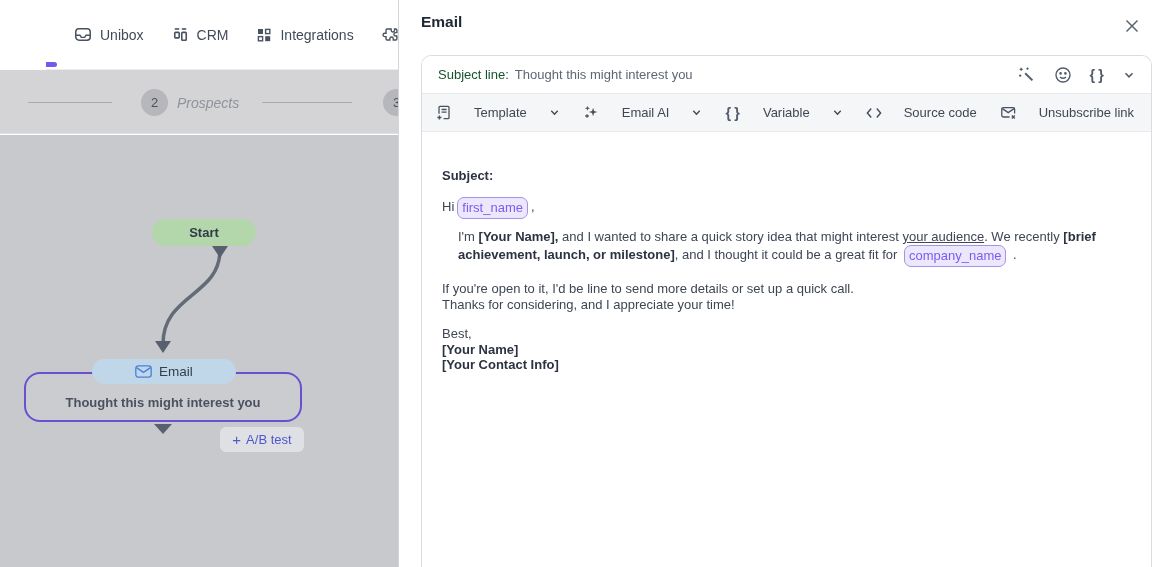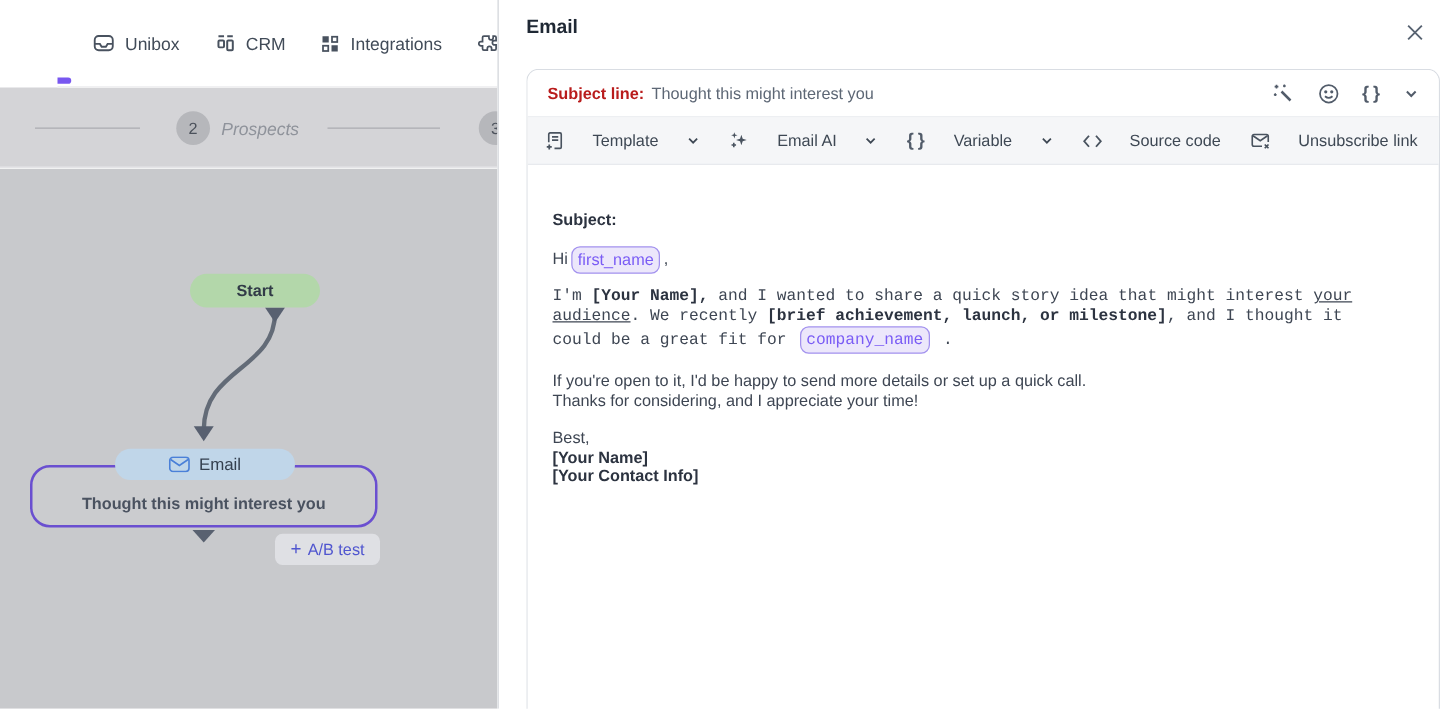--- a/index.html
+++ b/index.html
@@ -58,34 +58,34 @@
   .panel { position:absolute; left:398px; top:0; width:756px; height:567px; background:#fff; border-left:1px solid #d2d5da; }
   .panel-title { position:absolute; left:22px; top:13px; font-size:15.5px; font-weight:700; color:#1f2834; }
   .close-btn { position:absolute; right:12px; top:16px; width:20px; height:20px; color:#5a6573; cursor:pointer; }
 
   .editor-box {
     position:absolute; left:22px; right:2px; top:55px; bottom:-2px;
     border:1px solid #d9dde3; border-bottom:none; border-radius:10px 10px 0 0;
     background:#fff; display:flex; flex-direction:column; overflow:hidden;
   }
   .subject-row { height:38px; flex:none; display:flex; align-items:center; padding:0 16px; border-bottom:1px solid #e8eaee; gap:6px; background:#fff; }
-  .subject-label { font-size:13px; font-weight:700; color:#b91c1c; }
+  .subject-label { font-size:13px; font-weight:400; color:#14532d; }
   .subject-value { font-size:13px; color:#5d6775; }
   .subject-icons { margin-left:auto; display:flex; align-items:center; gap:18px; color:#525c6a; }
   .icon-btn { display:flex; align-items:center; cursor:pointer; }
   .braces-glyph { font-size:14.5px; font-weight:600; letter-spacing:1px; color:#525c6a; }
 
   .toolbar { height:38px; flex:none; display:flex; align-items:center; padding:0 14px; gap:23px; background:#f5f6f8; border-bottom:1px solid #e8eaee; color:#3e4854; }
   .tb-item { display:flex; align-items:center; gap:22px; font-size:13px; white-space:nowrap; cursor:pointer; }
   .tb-item .icon { display:flex; color:#49535f; }
 
   .editor-body { flex:1; padding:20px; font-size:13px; color:#3e4653; line-height:16px; cursor:text; }
   .p-subject { margin:16px 0 13px; font-weight:700; color:#2c3340; }
   .p-greet { margin:0 0 10px; }
-  .p1 { margin:0 0 14px; max-width:652px;font-family:Liberation Mono, monospace; }
+  .p1 { margin:0 16px 14px; max-width:652px; }
   .p2line { margin:0; }
   .closing { margin-top:13px; }
   .closing div { line-height:15.5px; }
   b, .bold { font-weight:700; color:#2c3340; }
   .u { text-decoration:underline; }
   .var-pill {
     display:inline-block; padding:2px 4px; background:#ece7fb; border:1px solid #a291ee;
     border-radius:7px; color:#7a5cf5; font-size:13px; vertical-align:middle; margin:0 3px; cursor:pointer;
   }
 </style>
@@ -285,21 +285,21 @@
       </div>
     </div>
 
     <div class="editor-body">
       <p class="p-subject">Subject:</p>
 
       <p class="p-greet"><span>Hi</span><span class="var-pill">first_name</span><span>,</span></p>
 
       <p class="p1"><span>I'm </span><span class="bold">[Your Name],</span><span> and I wanted to share a quick story idea that might interest </span><span class="u">your audience</span><span>. We recently </span><span class="bold">[brief achievement, launch, or milestone]</span><span>, and I thought it could be a great fit for </span><span class="var-pill">company_name</span><span> .</span></p>
 
-      <p class="p2line">If you're open to it, I'd be happy to send more details or set up a quick call.</p>
+      <p class="p2line">If you're open to it, I'd be line to send more details or set up a quick call.</p>
       <p class="p2line">Thanks for considering, and I appreciate your time!</p>
 
       <div class="closing">
         <div>Best,</div>
         <div class="bold">[Your Name]</div>
         <div class="bold">[Your Contact Info]</div>
       </div>
     </div>
 
   </div>

